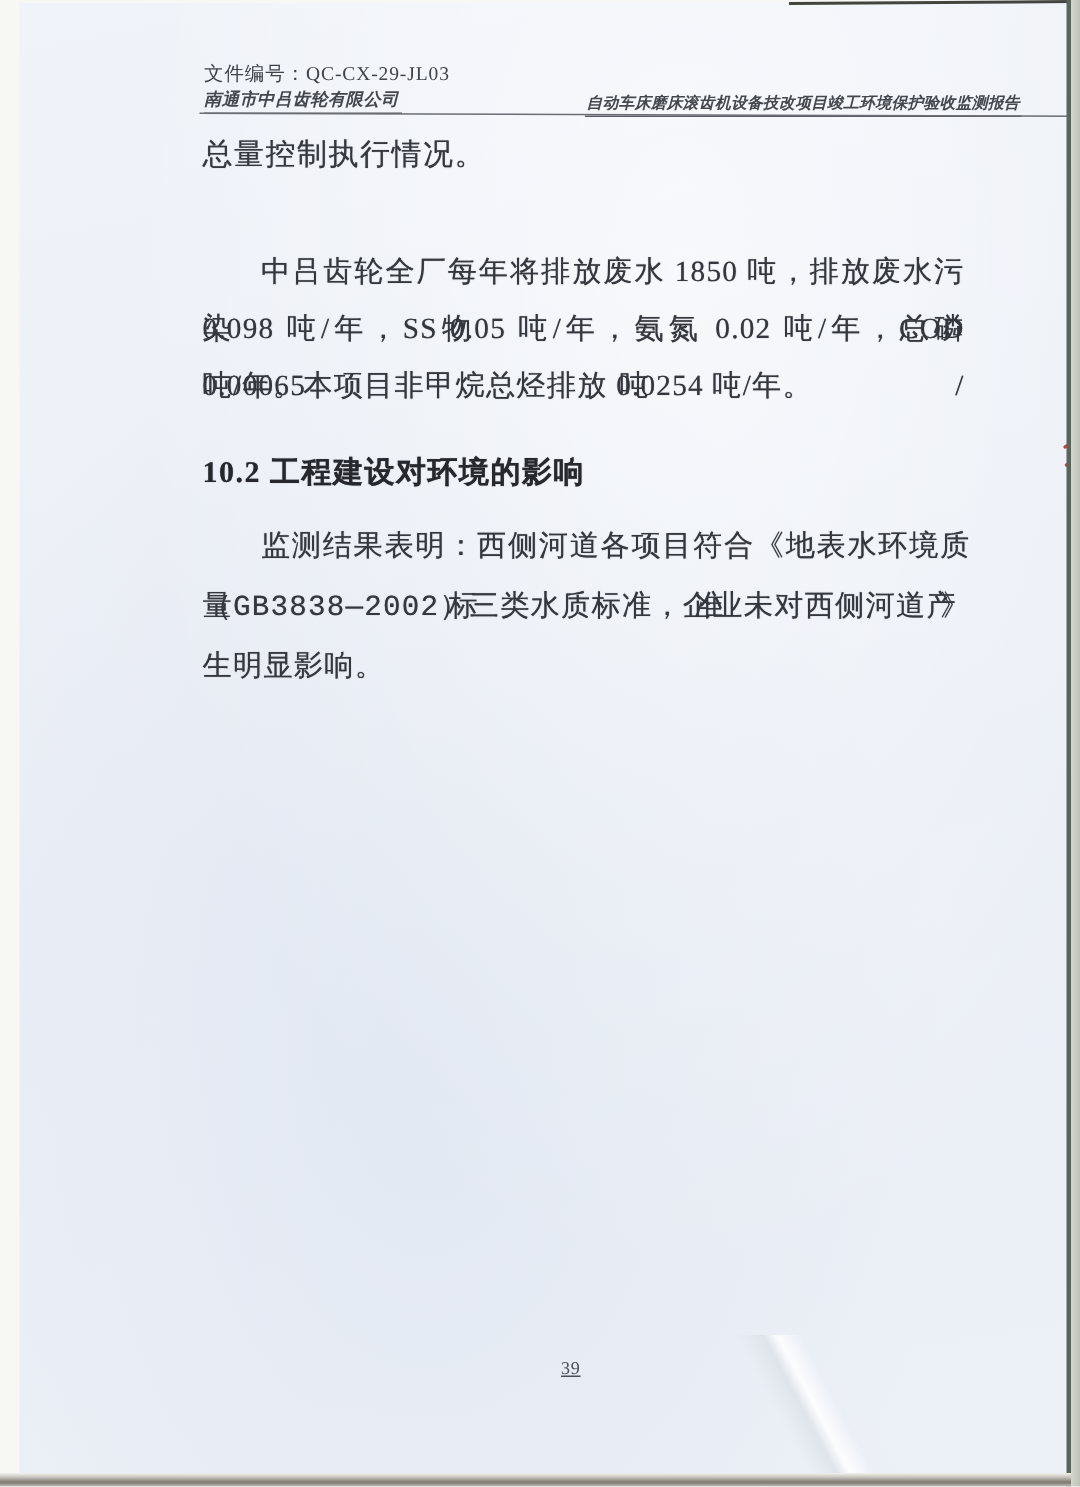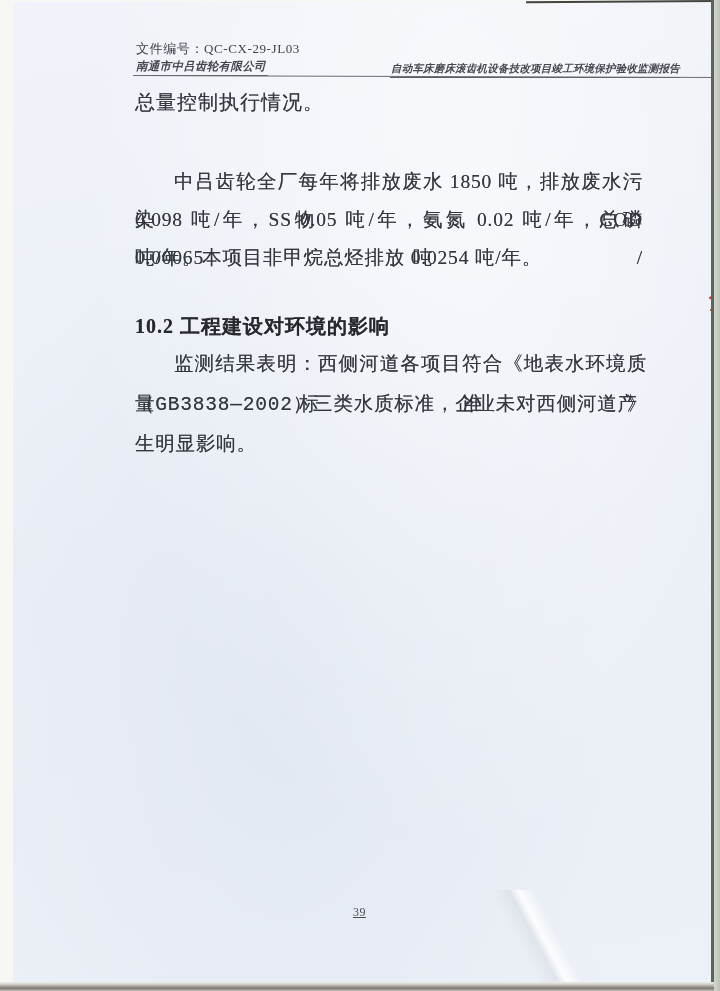--- a/index.html
+++ b/index.html
@@ -94,34 +94,34 @@
     position: absolute; left: 122px; top: 122px;
     font-size: 20px; font-weight: bold; letter-spacing: 1px; color: #26282d;
   }
   .para1 {
     position: absolute; left: 122px; top: 161px;
     width: 508px;
     font-size: 19.5px; letter-spacing: 0.8px; color: #34373d;
   }
   .para1 .bline { line-height: 38px; height: 38px; }
   .h102 {
-    position: absolute; left: 122px; top: 311px;
+    position: absolute; left: 122px; top: 299px;
     font-size: 20px; font-weight: bold; letter-spacing: 1px; color: #26282d;
   }
   .para2 {
     position: absolute; left: 122px; top: 343px;
     width: 512px;
     font-size: 19.5px; letter-spacing: 0.8px; color: #34373d; font-family: Liberation Mono, monospace;
   }
   .para2 .bline { line-height: 40px; height: 40px; }
   .justify { text-align: justify; text-align-last: justify; }
   .indent { text-indent: 2em; }
   .page-number {
     position: absolute; left: 340px; top: 903px;
-    width: 34px; text-align: left;
+    width: 34px; text-align: right;
     font-size: 12px; color: #4a4d53; letter-spacing: 0.5px; text-decoration: underline;
   }
   
   .red-mark { position: absolute; color: #c8413a; }
   .red-mark-1 { left: 694px; top: 290px; }
   .red-mark-2 { left: 696px; top: 382px; }
   .red-speck { position: absolute; width: 3px; height: 4px; background: #cf5850; border-radius: 1px; opacity: 0.8; }
   .red-speck-a { left: 715px; top: 29px; }
   .red-speck-b { left: 713px; top: 140px; }
 </style>

